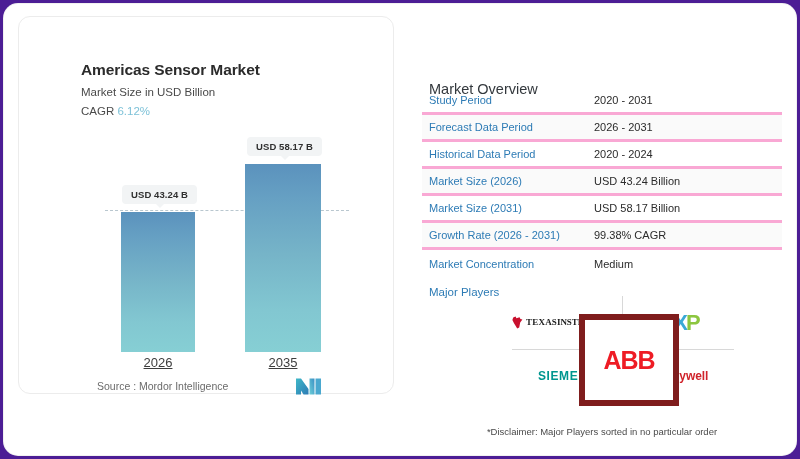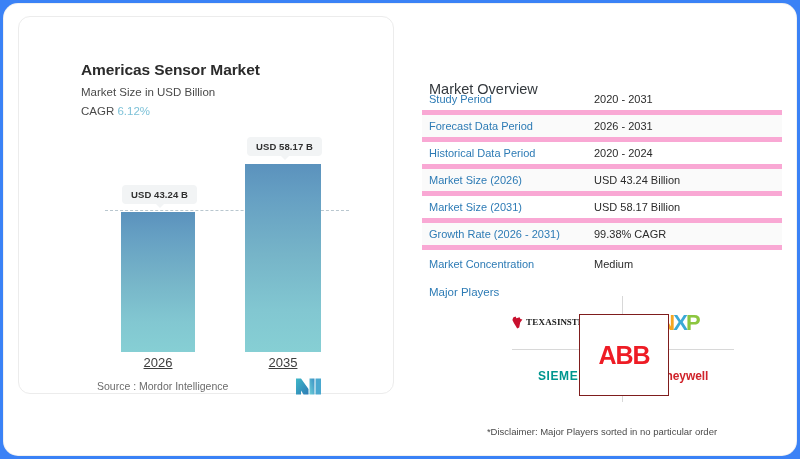--- a/index.html
+++ b/index.html
@@ -11,21 +11,21 @@
     height: 459px;
     background: #ffffff;
     font-family: "Liberation Sans", sans-serif;
     overflow: hidden;
     position: relative;
   }
 
   #root {
     position: absolute;
     inset: 0;
-    background: #3b82f6;
+    background: #4c1d95;
   }
 
   
   .sheet {
     position: absolute;
     left: 4px;
     top: 4px;
     width: 792px;
     height: 451px;
     background: #ffffff;
@@ -178,21 +178,21 @@
   .table {
     position: absolute;
     left: 418px;
     top: 84px;
     width: 360px;
   }
   .trow {
     display: flex;
     align-items: center;
     height: 27px;
-    border-bottom: 5px solid #f9a8d4;
+    border-bottom: 3px solid #f9a8d4;
     box-sizing: border-box;
   }
   .trow.alt {
     background: #fafafa;
   }
   .trow.last {
     border-bottom: none;
   }
   .tkey {
     width: 172px;
@@ -255,21 +255,21 @@
   .cell-bl { left: 0;   top: 53px; }
   .cell-br { left: 112px; top: 53px; }
 
   .abb-box {
     position: absolute;
     left: 67px;
     top: 18px;
     width: 88px;
     height: 80px;
     background: #ffffff;
-    border: 1px solid #7f1d1d;
+    border: 6px solid #7f1d1d;
     display: flex;
     align-items: center;
     justify-content: center;
     z-index: 3;
   }
   .abb-text {
     font-size: 25px;
     font-weight: bold;
     color: #ee1c25;
     letter-spacing: -1px;

